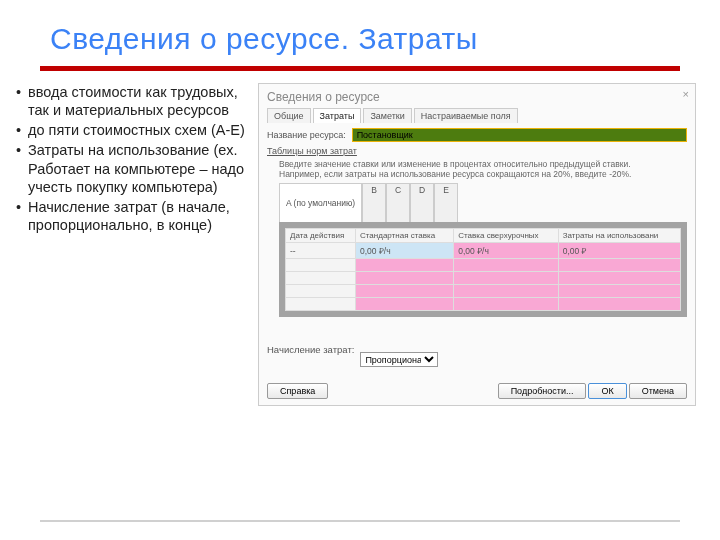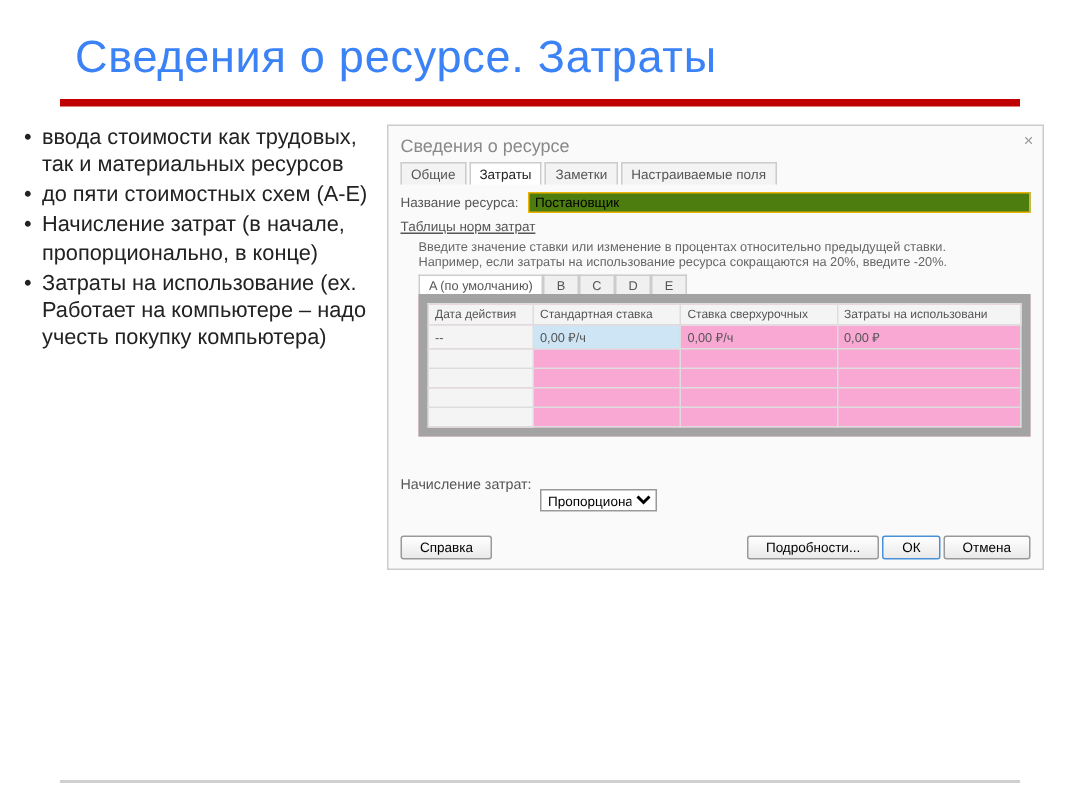--- a/index.html
+++ b/index.html
@@ -126,21 +126,21 @@
     border-bottom: none;
     font-size: 8.5px;
     padding: 1px 8px;
     background: #f0f0f0;
     cursor: pointer;
     min-width: 18px;
     text-align: center;
   }
   .sub-tab.active {
     background: #fff;
-    padding: 1px 6px;
+    padding: 14px 6px;
   }
   .grid {
     margin-left: 12px;
     border: 6px solid #a3a3a3;
     background: #f9a8d4;
     font-size: 8.5px;
   }
   .grid table { width: 100%; border-collapse: collapse; }
   .grid th, .grid td {
     border: 1px solid #ddd;
@@ -198,22 +198,22 @@
 </head>
 <body>
 
 <div class="slide-title">Сведения о ресурсе. Затраты</div>
 <div class="title-underline"></div>
 
 <div class="content">
   <ul class="bullets">
     <li>ввода стоимости как трудовых, так и материальных ресурсов</li>
     <li>до пяти стоимостных схем (A-E)</li>
+    <li>Затраты на использование (ex. Работает на компьютере – надо учесть покупку компьютера)</li>
     <li>Начисление затрат (в начале, пропорционально,  в конце)</li>
-    <li>Затраты на использование (ex. Работает на компьютере – надо учесть покупку компьютера)</li>
   </ul>
 
   <div class="dialog">
     <span class="close">×</span>
     <div class="dlg-title">Сведения о ресурсе</div>
 
     <div class="tabs">
       <div class="tab">Общие</div>
       <div class="tab active">Затраты</div>
       <div class="tab">Заметки</div>

